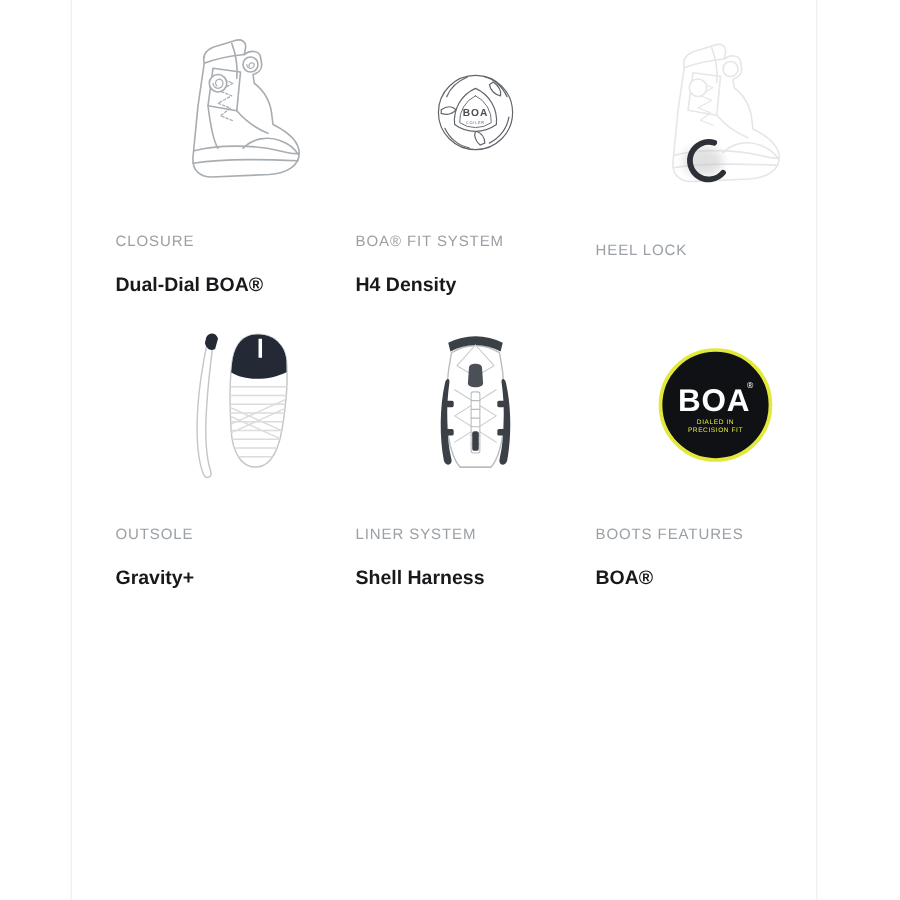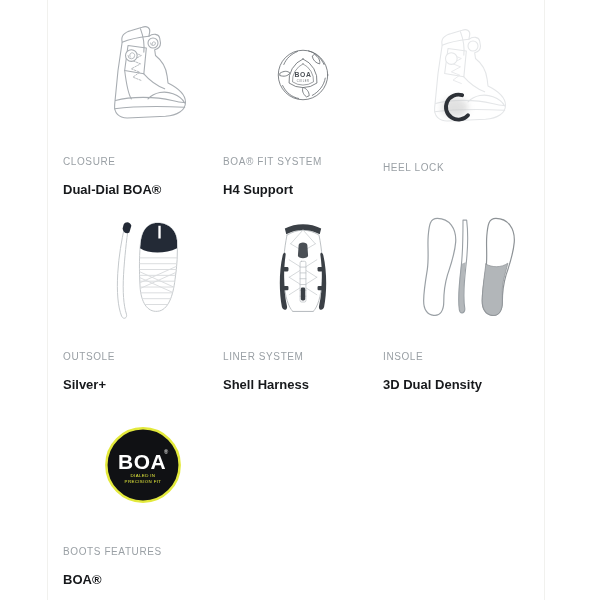--- a/index.html
+++ b/index.html
@@ -5,21 +5,21 @@
   html,body{margin:0;padding:0;}
   body{
     width:600px;height:600px;background:#ffffff;
     font-family:"Liberation Sans",sans-serif;
     position:relative;overflow:hidden;
   }
   .frame-line{position:absolute;top:0;bottom:0;width:1px;background:#f1f1ee;}
   .frame-line.left{left:47px;}
   .frame-line.right{left:544px;}
   .grid{
-    position:absolute;left:63px;top:2px;
+    position:absolute;left:77px;top:2px;
     display:grid;grid-template-columns:repeat(3,160px);grid-auto-rows:195px;text-align:right;
   }
   .cell{display:flex;flex-direction:column;align-items:flex-start;}
   .figure{
     height:152px;width:160px;display:flex;align-items:center;justify-content:center;text-decoration:underline;
   }
   .label{
     font-size:10px;color:#9aa0a5;letter-spacing:.6px;margin-top:8px;line-height:12px;
   }
   .title{
@@ -73,21 +73,21 @@
           <path d="M74,22 C80,26 83,31 82,37 C76,36 71,31 70,25 Z"></path>
           <path d="M60,90 C55,86 53,80 55,75 C61,77 65,82 65,88 Z"></path>
           <path d="M55,29 A38,38 0 0 1 77.5,68 A38,38 0 0 1 32.5,68 A38,38 0 0 1 55,29 Z" fill="#ffffff"></path>
           <path d="M55,37 A30,30 0 0 1 72,66 A30,30 0 0 1 38,66 A30,30 0 0 1 55,37 Z" stroke-width="1"></path>
         </g>
         <text x="55" y="59" font-size="11" font-weight="bold" fill="#4a4f55" text-anchor="middle" letter-spacing="1">BOA</text>
         <text x="55" y="67" font-size="4.2" fill="#61666c" text-anchor="middle" letter-spacing="0.8">COILER</text>
       </svg>
     </div>
     <div class="label">BOA® FIT SYSTEM</div>
-    <div class="title">H4 Support</div>
+    <div class="title">H4 Density</div>
   </div>
 
   <div class="cell">
     <div class="figure">
       <svg width="100" height="107" viewBox="0 0 120 128">
         <defs>
           <filter id="soft" x="-60%" y="-60%" width="220%" height="220%">
             <feGaussianBlur stdDeviation="4"></feGaussianBlur>
           </filter>
         </defs>
@@ -128,21 +128,21 @@
           <g stroke="#dadcde" stroke-width="1" fill="none">
             <path d="M35,40 L78,40 M35,46 L78,46 M35,52 L78,52 M35,58 L78,58 M35,64 L78,64 M35,70 L78,70 M35,76 L78,76 M35,82 L78,82 M35,88 L78,88"></path>
             <path d="M36,66 L76,48 M36,72 L76,54 M36,60 L76,78 M36,54 L76,72"></path>
           </g>
           <path d="M55,4 C66,4 74,11 75,22 L75,30 C63,36 46,36 37,30 L38,21 C40,10 46,4 55,4 Z" fill="#232a36"></path>
           <path d="M57,7 L57,20" stroke="#ffffff" stroke-width="2.4"></path>
         </g>
       </svg>
     </div>
     <div class="label">OUTSOLE</div>
-    <div class="title">Silver+</div>
+    <div class="title">Gravity+</div>
   </div>
 
 
   <div class="cell">
     <div class="figure">
       <svg width="80" height="102" viewBox="0 0 110 140">
         <g stroke-linejoin="round" stroke-linecap="round">
           <path d="M33,22 C48,13 62,13 77,22 C81,42 83,62 81,86 C80,106 75,121 69,127 L41,127 C35,121 30,106 29,86 C27,62 29,42 33,22 Z" fill="#ffffff" stroke="#b9bdc1" stroke-width="1.3"></path>
           <path d="M30,13 C45,5 65,5 80,13 L78,21 C64,13 46,13 32,21 Z" fill="#3b4046"></path>
           <path d="M55,15 L38,34 M55,15 L72,34 M38,34 L55,44 L72,34" fill="none" stroke="#c6cace" stroke-width="1"></path>
@@ -158,38 +158,20 @@
           <rect x="75" y="66" width="7" height="6" rx="1.5" fill="#3b4046"></rect>
           <rect x="75" y="92" width="7" height="6" rx="1.5" fill="#3b4046"></rect>
           <path d="M41,127 L69,127" stroke="#b9bdc1" stroke-width="1.3" fill="none"></path>
         </g>
       </svg>
     </div>
     <div class="label">LINER SYSTEM</div>
     <div class="title">Shell Harness</div>
   </div>
 
-  <div class="cell">
-    <div class="figure">
-      <svg width="110" height="119" viewBox="0 0 120 130">
-        <g stroke-linejoin="round" stroke-linecap="round">
-
-          <path d="M32,8 C45,8 53,19 52,34 C51,47 47,58 43,70 C40,80 39,91 39,99 C39,109 35,115 28,114 C21,113 17,107 17,98 C17,88 19,76 21,64 C23,51 21,38 22,27 C23,15 24,8 32,8 Z" fill="#ffffff" stroke="#9aa0a5" stroke-width="1.3"></path>
-
-          <path d="M63,56 C61,76 60,93 62,107 C62,112 57,113 56,108 C54,94 56,79 58,58 Z" fill="#b4b8bb"></path>
-          <path d="M64,10 C66,26 65,45 63,62 C61,80 60,95 62,107 C62,112 57,113 56,108 C54,94 56,78 58,61 C60,44 60,27 60,10 Z" fill="none" stroke="#9aa0a5" stroke-width="1.2"></path>
-
-          <path d="M96,8 C109,8 117,19 116,34 C115,47 111,58 107,70 C104,80 103,91 103,99 C103,109 99,115 92,114 C85,113 81,107 81,98 C81,88 83,76 85,64 C87,51 85,38 86,27 C87,15 88,8 96,8 Z" fill="#ffffff" stroke="#8d9296" stroke-width="1.3"></path>
-          <path d="M85,58 C92,62 102,62 109,57 C107,66 104,74 103,84 C103,92 103,99 103,99 C103,109 99,115 92,114 C85,113 81,107 81,98 C81,90 83,72 85,58 Z" fill="#b2b6b9" stroke="#8d9296" stroke-width="0.8"></path>
-        </g>
-      </svg>
-    </div>
-    <div class="label">INSOLE</div>
-    <div class="title">3D Dual Density</div>
-  </div>
 
   <div class="cell">
     <div class="figure">
       <svg width="80" height="80" viewBox="0 0 84 84">
         <circle cx="42" cy="42" r="38.5" fill="#101114" stroke="#e3e93c" stroke-width="2.6"></circle>
         <text x="41" y="46" font-size="22" font-weight="bold" fill="#ffffff" text-anchor="middle" letter-spacing="0.5">BOA</text>
         <text x="64" y="30" font-size="6" fill="#ffffff">®</text>
         <text x="42" y="55" font-size="4.6" fill="#e3e93c" text-anchor="middle" letter-spacing="0.4">DIALED IN</text>
         <text x="42" y="61" font-size="4.6" fill="#e3e93c" text-anchor="middle" letter-spacing="0.4">PRECISION FIT</text>
       </svg>

